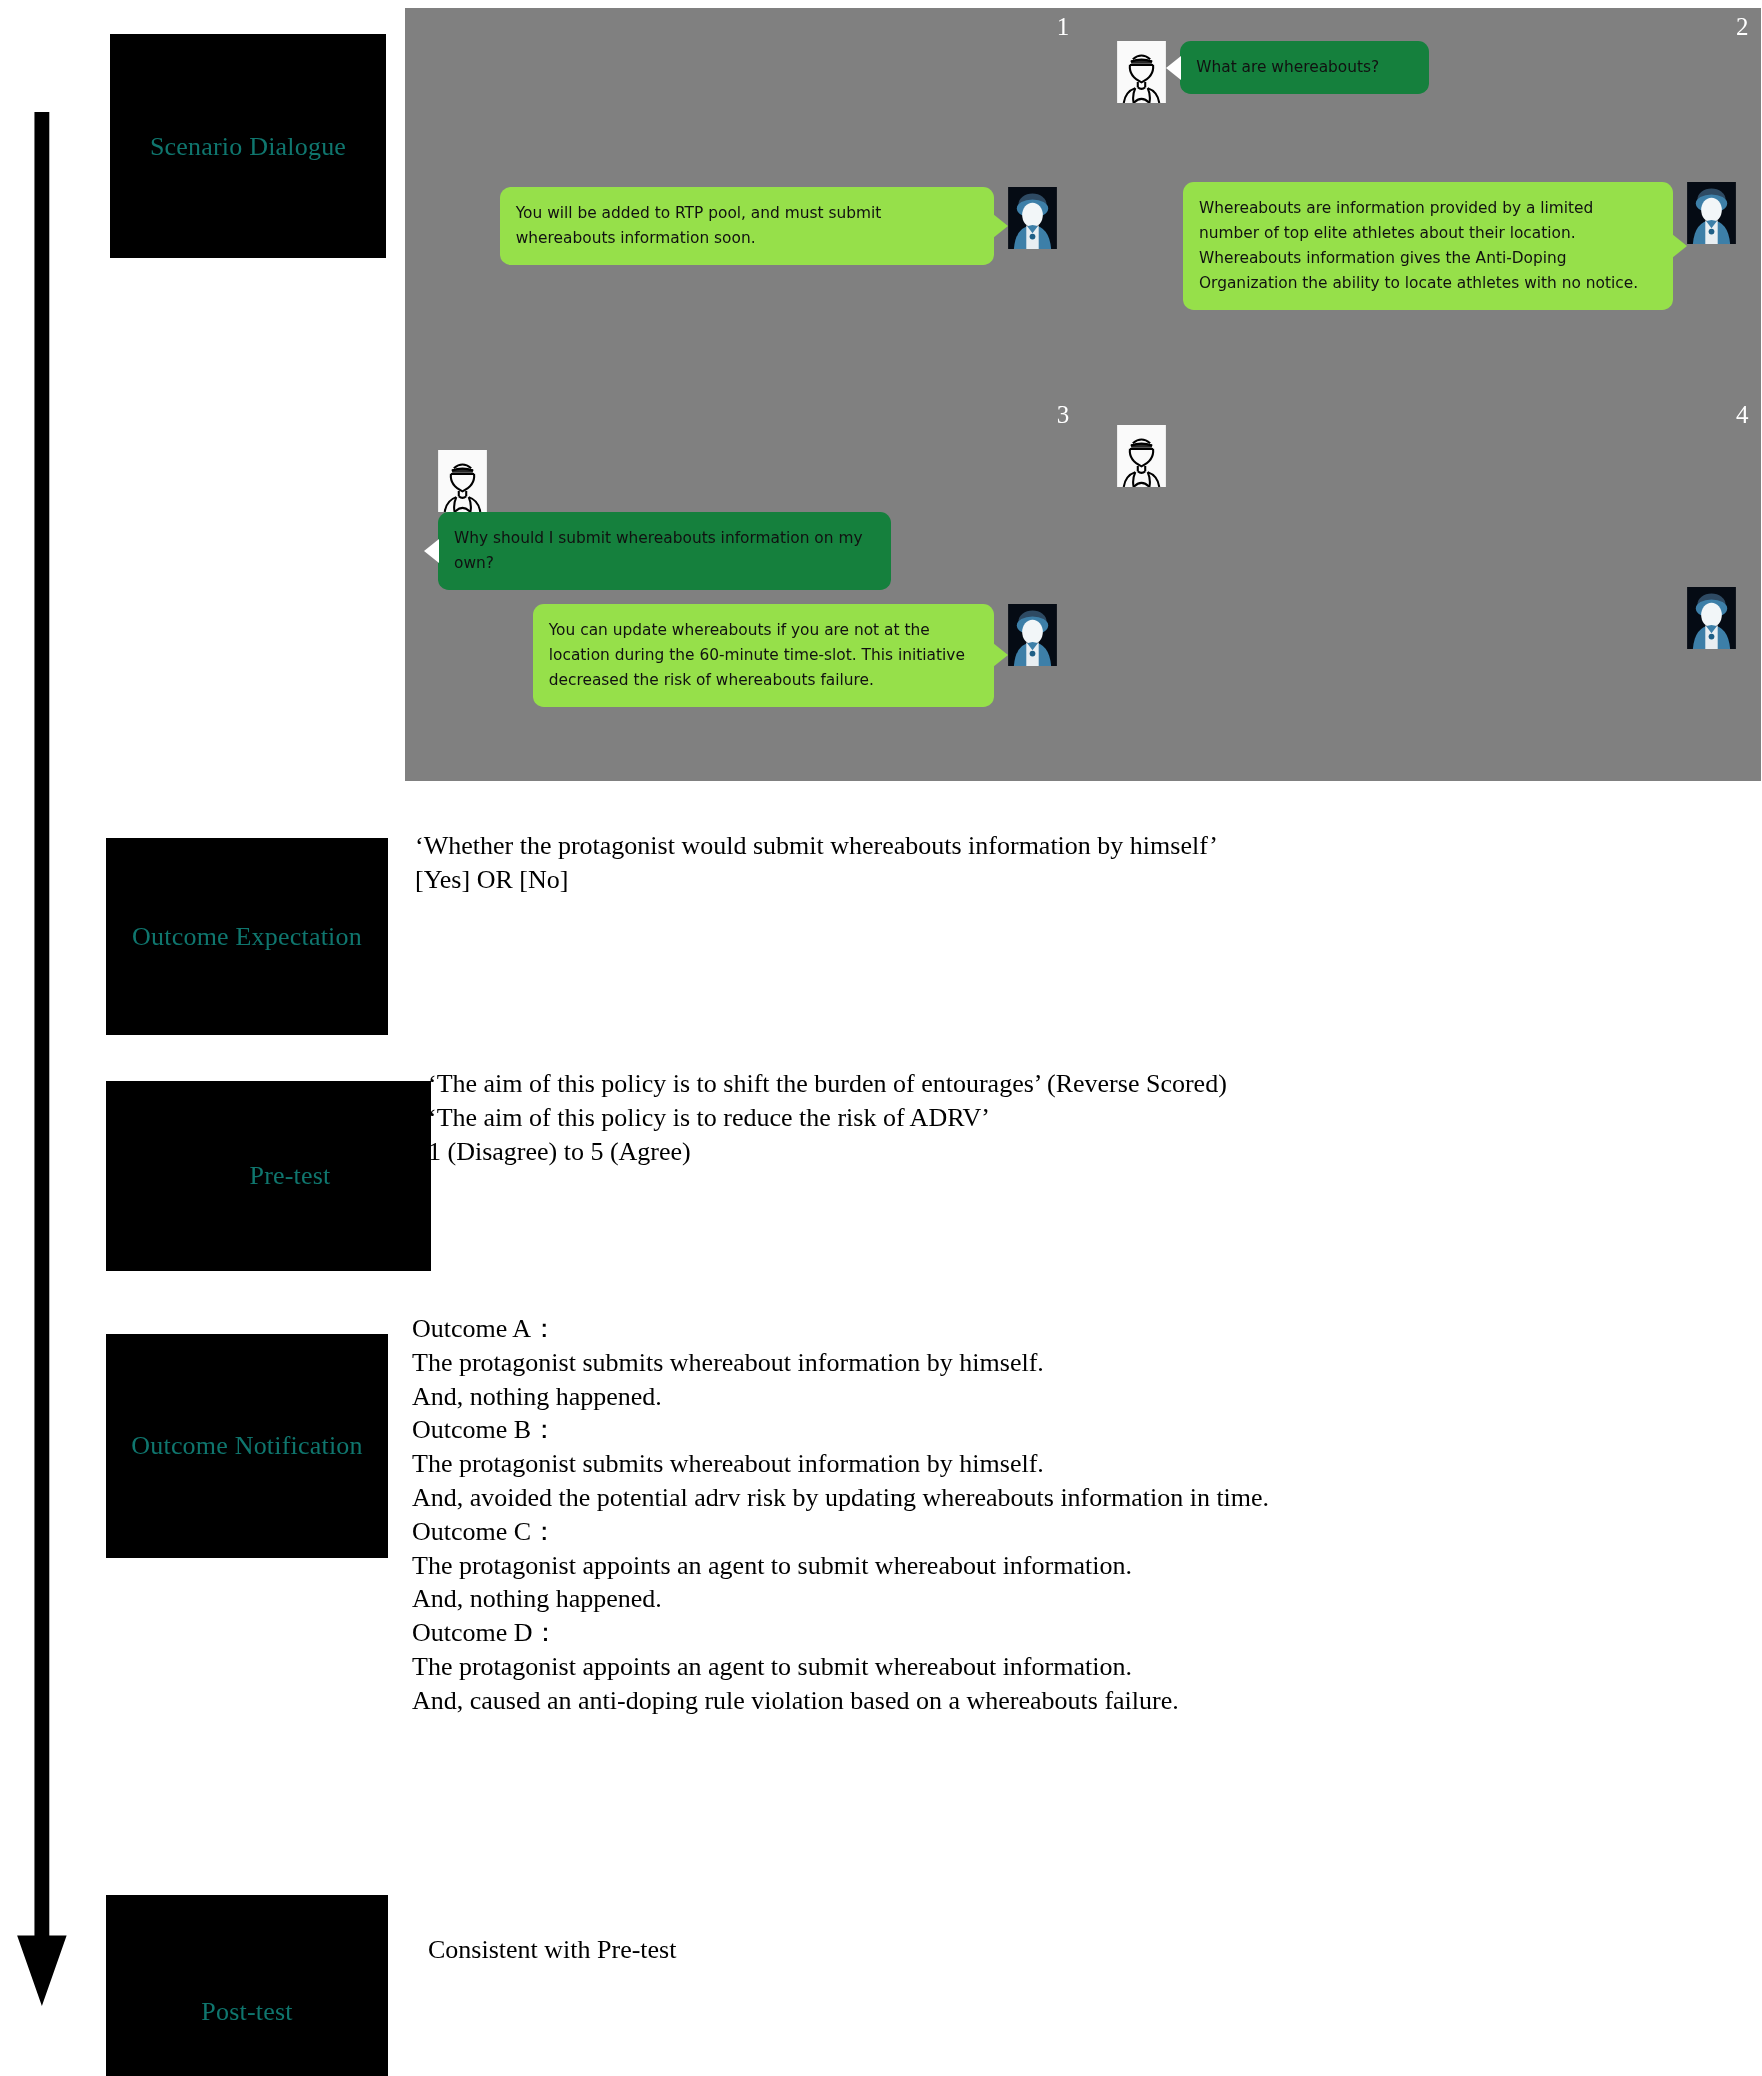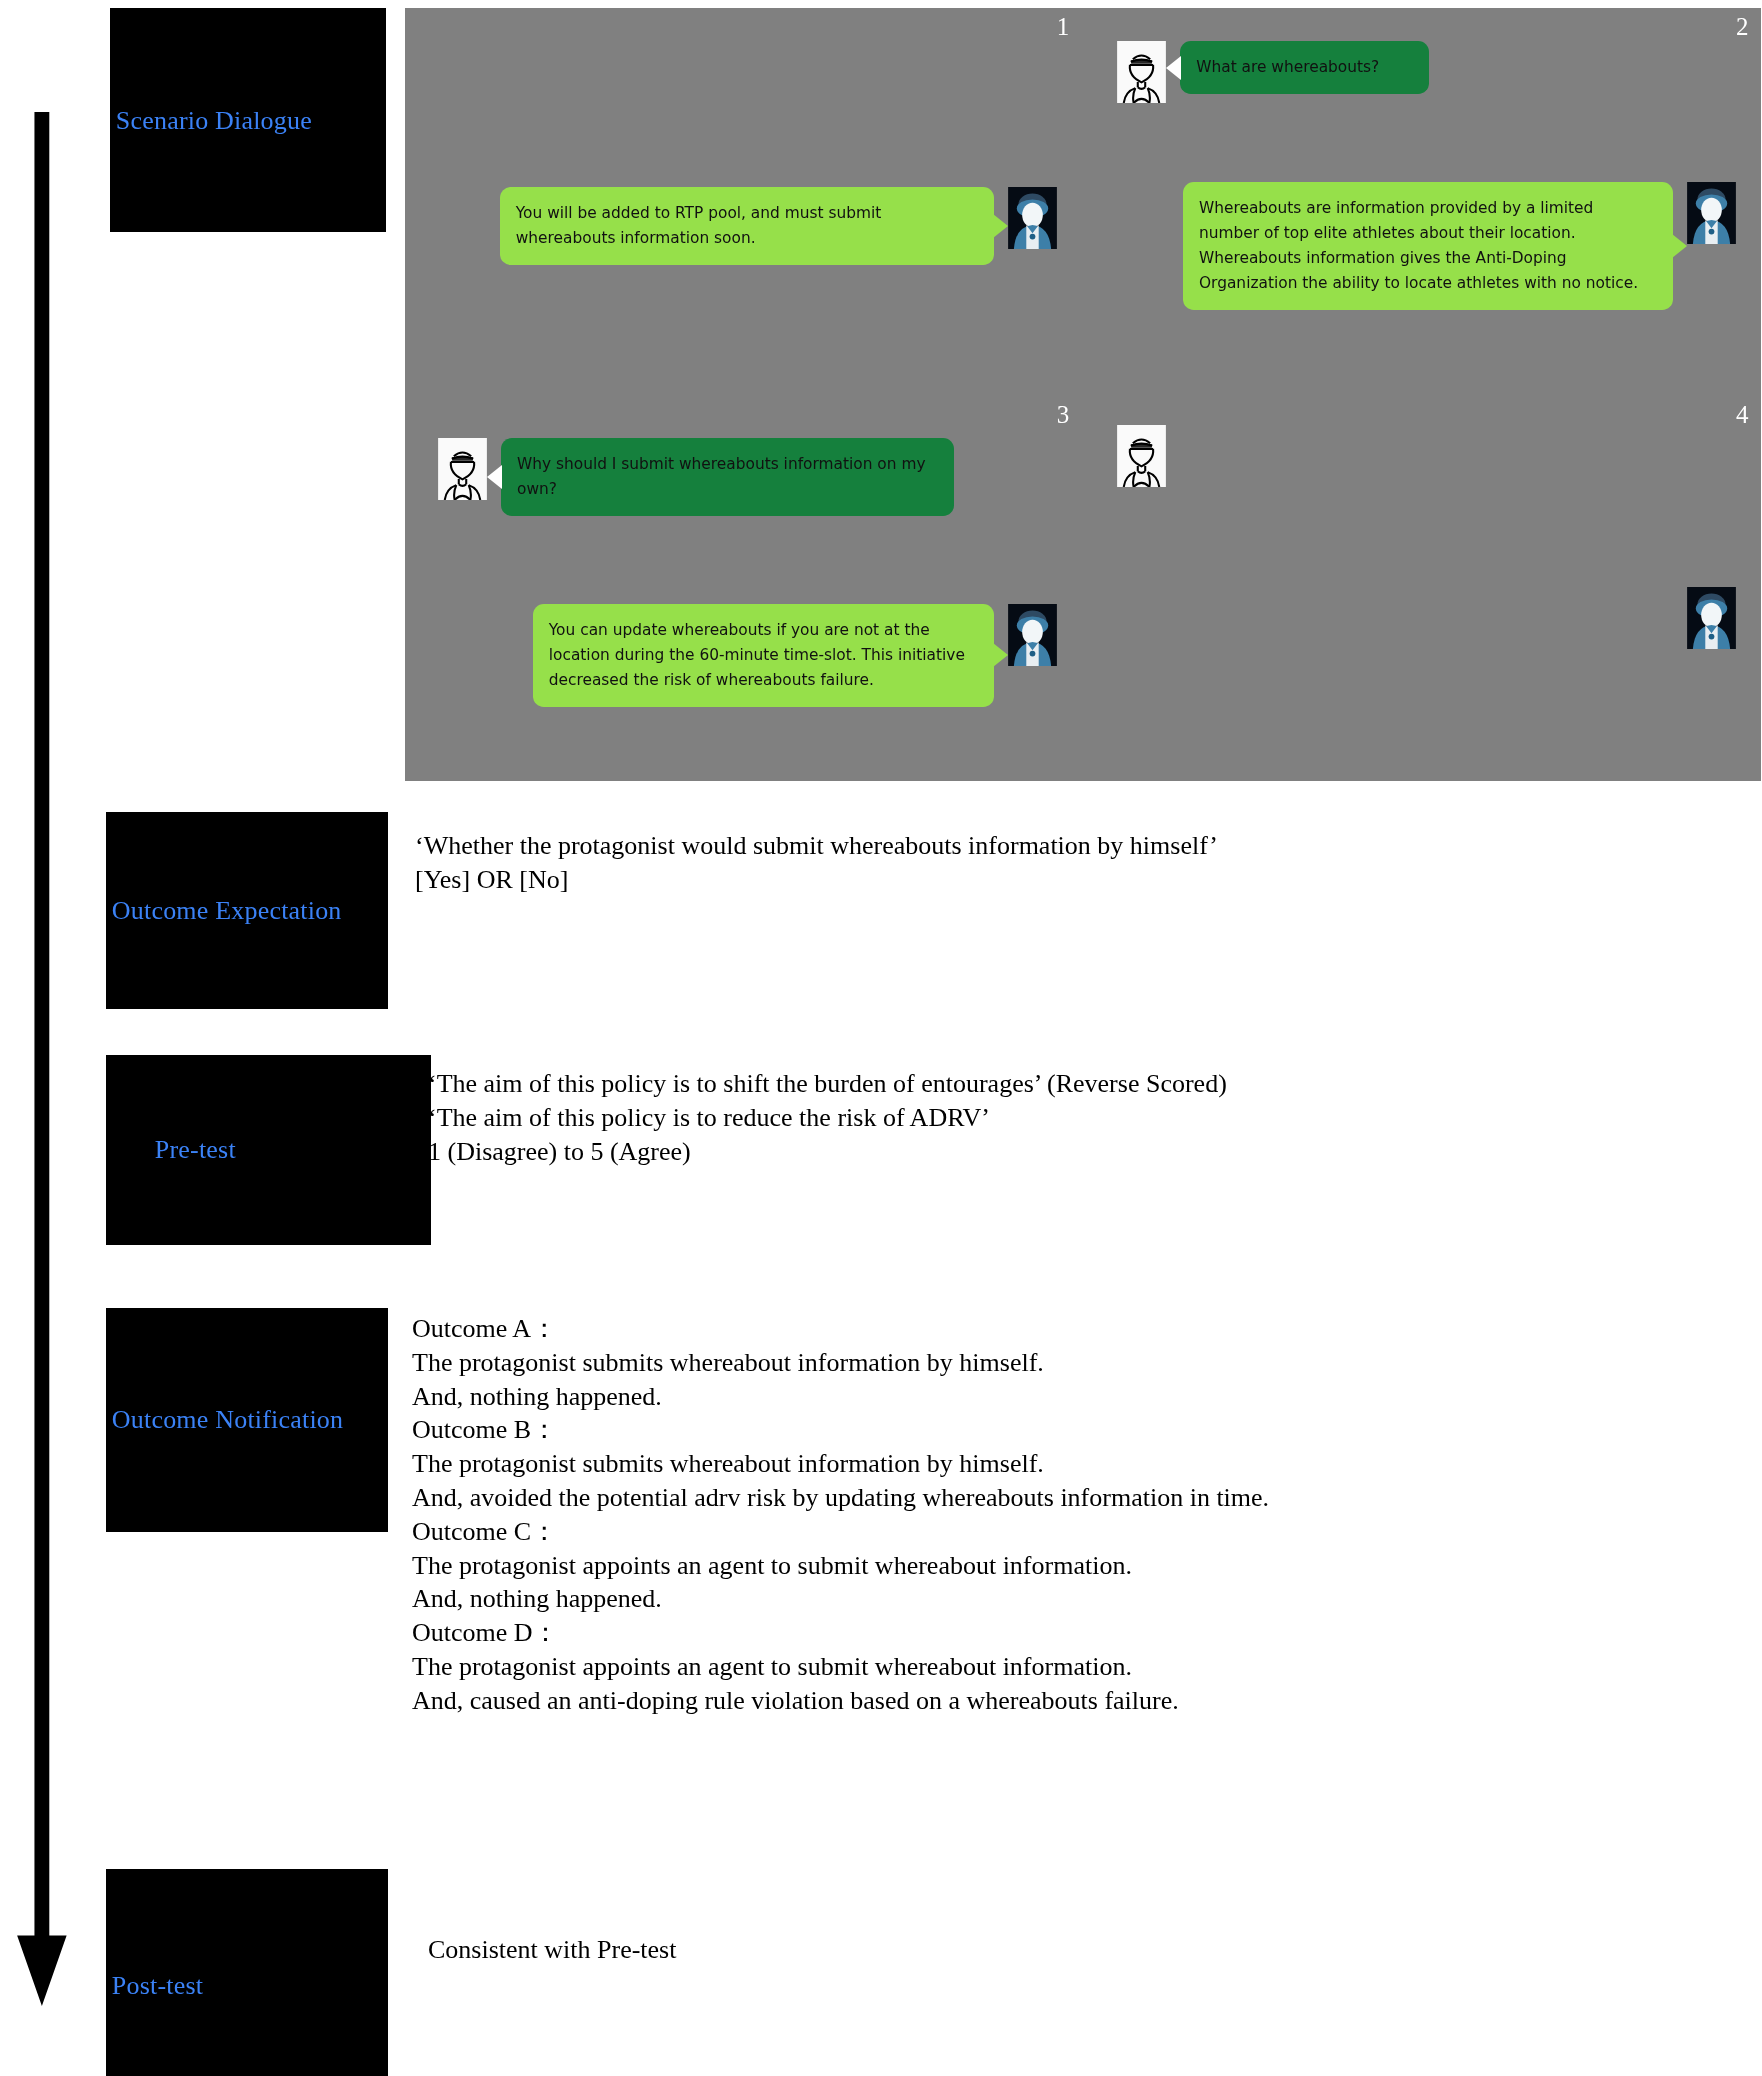--- a/index.html
+++ b/index.html
@@ -6,23 +6,23 @@
   body{
     width:1763px;height:2102px;background:#fff;
     font-family:"Liberation Serif", serif;
     position:relative;overflow:hidden;
   }
   
   .flow-arrow{position:absolute;left:12.5px;top:112px;width:66px;height:1894px;}
   .flow-arrow svg{display:block;width:100%;height:100%;}
   
   .stage-label{
-    position:absolute;background:#000;color:#3b82f6;
-    display:flex;align-items:center;justify-content:flex-start;text-align:center;
-    font-size:26px;line-height:1.28;letter-spacing:0.2px;
+    position:absolute;background:#000;color:#0f766e;
+    display:flex;align-items:center;justify-content:center;text-align:center;
+    font-size:26px;line-height:1.28;letter-spacing:0.2px;margin-top:26px;
   }
   .stage-label span{display:block;padding:0 5.8px;}
   
   .dialogue-grid{
     position:absolute;left:405px;top:8.3px;width:1356px;height:773px;
     background:#808080;
     display:grid;grid-template-columns:1fr 1fr;grid-template-rows:1fr 1fr;
     gap:2.5px;
   }
   .dlg-panel{position:relative;background:#808080;overflow:hidden;}
@@ -153,21 +153,21 @@
           <path d="M14 150 Q18 96 59 92 Q100 96 104 150 Z" fill="#3d7fa8"></path>
           <path d="M44 92 L59 112 L74 92 L74 150 L44 150 Z" fill="#e8eef2"></path>
           <circle cx="59" cy="120" r="7" fill="#1f5f86"></circle>
         </svg>
       </div>
     </div>
   </div>
 
   <div class="dlg-panel">
     <div class="panel-num">3</div>
-    <div class="msg left" style="top:42px;">
+    <div class="msg left" style="top:54px;flex-direction:column;">
       <div class="avatar">
         <svg viewBox="0 0 118 150">
           <rect width="118" height="150" fill="#fafafa"></rect>
           <g fill="none" stroke="#000" stroke-width="5">
             <path d="M38 44 Q59 26 80 44"></path>
             <path d="M33 50 Q59 40 85 50"></path>
             <path d="M31 58 L87 58"></path>
             <path d="M31 58 Q28 86 59 100 Q90 86 87 58"></path>
             <path d="M50 99 L50 112 M68 99 L68 112"></path>
             <path d="M50 112 Q59 120 68 112"></path>

